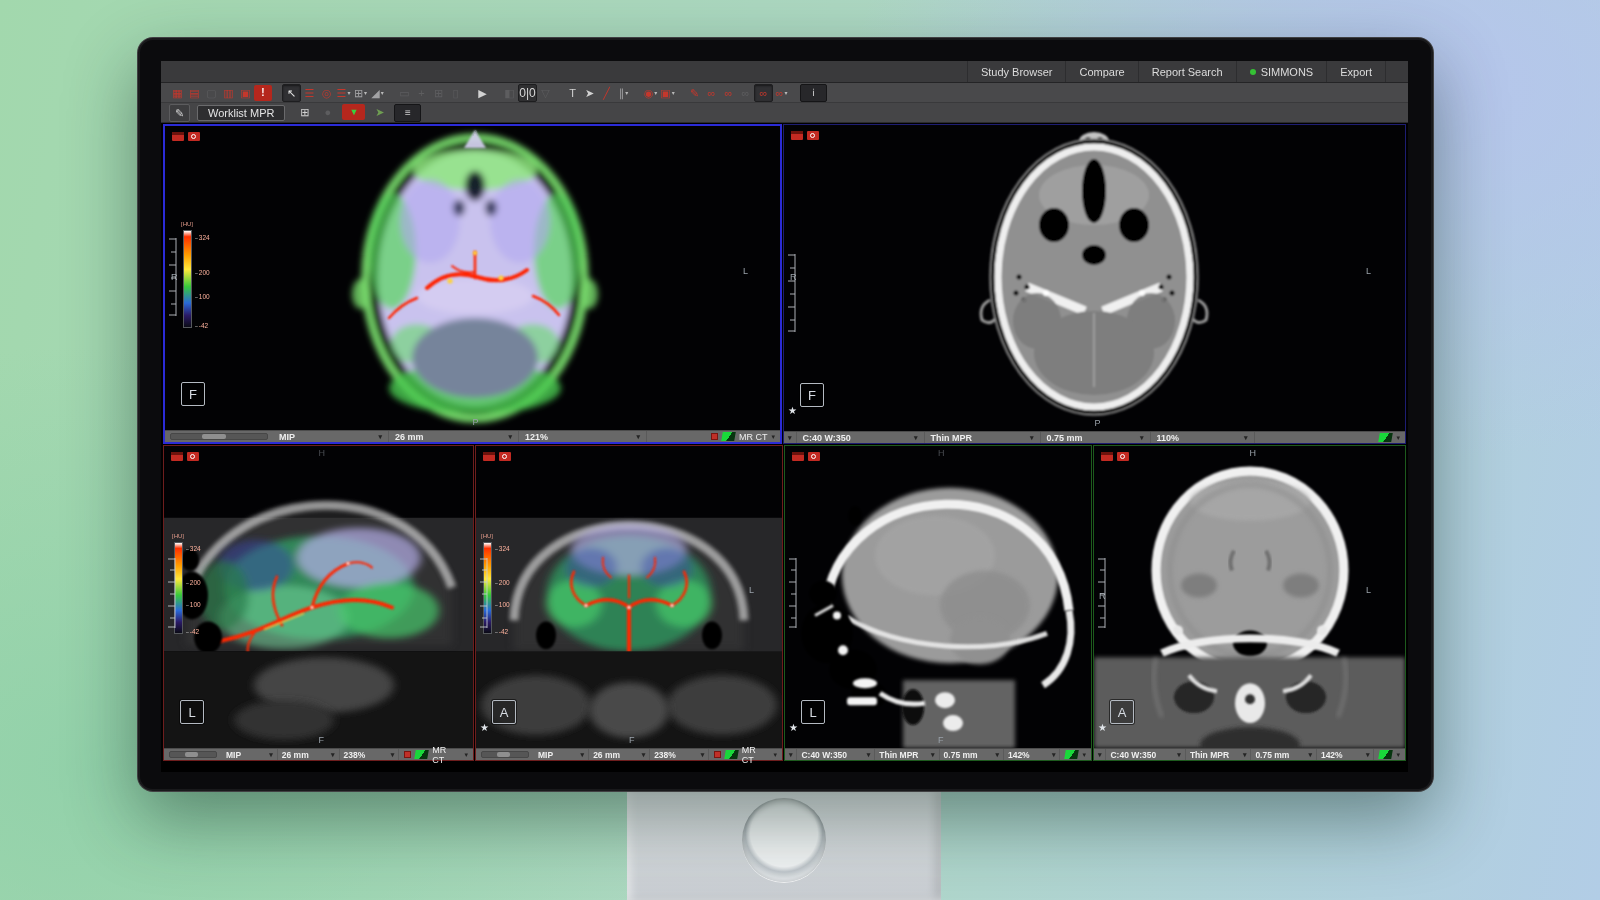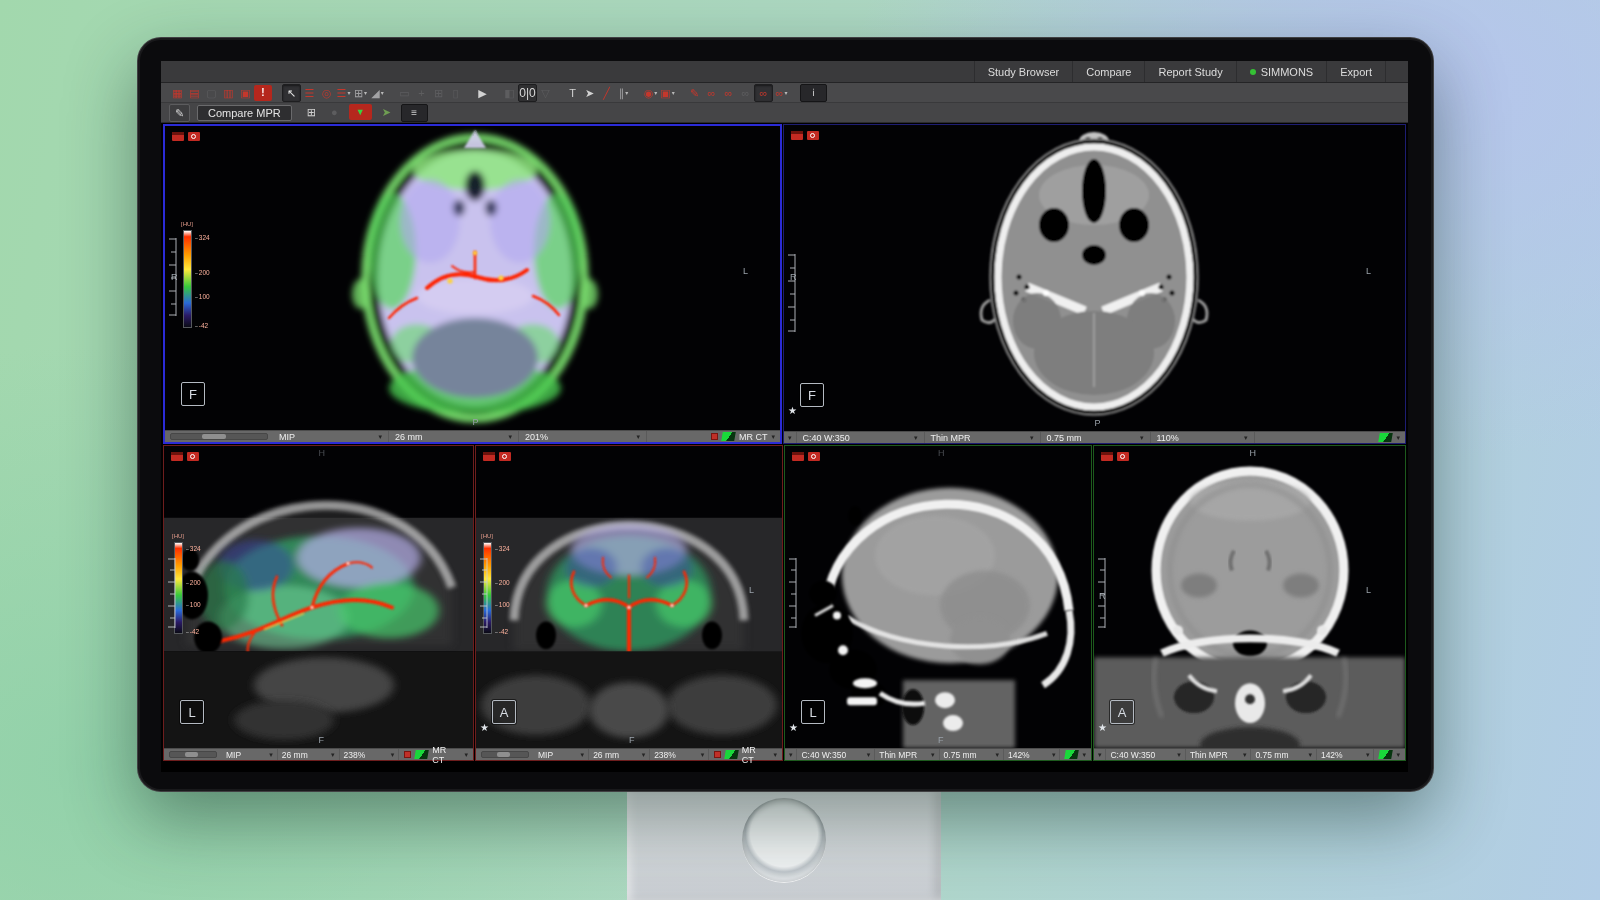--- a/index.html
+++ b/index.html
@@ -13,21 +13,21 @@
     position:relative;
   }
   
   .stand{position:absolute;left:627px;top:788px;width:314px;height:112px;
     background:linear-gradient(#e9ebed,#c7ccd1);
     box-shadow:inset 4px 0 8px rgba(255,255,255,.5), inset -6px 0 10px rgba(0,0,0,.12);}
   .stand-hole{position:absolute;left:50%;top:10px;width:84px;height:84px;margin-left:-42px;border-radius:50%;
     background:radial-gradient(circle at 50% 42%, #f2f4f5 0 52%, #c0c6cb 60%, #dde1e4 70%);
     box-shadow:inset 0 3px 6px rgba(0,0,0,.28), 0 1px 0 rgba(255,255,255,.7);}
   .monitor{position:absolute;left:137px;top:37px;width:1295px;height:753px;
-    background:#0b0b0d;border-radius:24px;border:1px solid rgba(255,255,255,.22);
+    background:#0b0b0d;border-radius:16px;border:1px solid rgba(255,255,255,.22);
     box-shadow:inset 0 0 0 2px #19191b, 0 28px 70px rgba(15,45,35,.45);}
   .screen{position:absolute;left:23px;top:23px;width:1247px;height:711px;background:#000;overflow:hidden;}
 
   
   .menubar{position:absolute;left:0;top:0;width:100%;height:22px;background:#3a3a3c;
     border-bottom:1px solid #242426;display:flex;justify-content:flex-end;align-items:stretch;padding-right:22px;box-sizing:border-box;}
   .menu-item{display:flex;align-items:center;gap:5px;padding:0 13px;color:#dcdcdc;font-size:11px;
     border-left:1px solid #2d2d2f;cursor:default;}
   .menu-item:last-child{border-right:1px solid #2d2d2f;text-align:right;}
   .mdot{width:6px;height:6px;border-radius:50%;background:#35c135;}
@@ -73,21 +73,21 @@
   .cbar-grad{position:absolute;left:0;top:0;width:100%;height:100%;
     background:linear-gradient(#ffffff 0%,#ff3000 6%,#ff9d00 25%,#ffe93c 40%,#37c83c 58%,#2a6ad8 75%,#2a1a66 88%,#0b0b16 100%);
     border:1px solid #55585c;box-sizing:border-box;}
   .cbt{position:absolute;left:12px;font-size:6.5px;color:#ffb39e;transform:translateY(-50%);white-space:nowrap;}
   .cbt::before{content:"–";color:#dcdcdc;font-size:5px;margin-right:1px;}
   .cbar-title{position:absolute;top:-9px;left:-2px;font-size:6px;color:#e09a8a;white-space:nowrap;}
 
   
   .vpbar{position:absolute;left:0;right:0;bottom:0;height:12px;background:#686868;border-top:1px solid #4c4c4c;
     display:flex;align-items:center;font-size:9px;color:#efefef;box-sizing:border-box;}
-  .vpbar .seg{display:flex;align-items:center;height:100%;padding:0 6px;border-right:1px solid #5a5a5a;box-sizing:border-box;white-space:nowrap;overflow:hidden;}
+  .vpbar .seg{display:flex;align-items:center;height:100%;padding:0 6px;border-right:1px solid #5a5a5a;box-sizing:border-box;white-space:nowrap;overflow:hidden;font-weight:bold;}
   .vpbar .seg.dd{justify-content:space-between;}
   .vpbar .seg.dd::after{content:"▾";font-size:7px;color:#242424;margin-left:6px;}
   .vpbar .lead{padding:0 4px;}
   .caret2{font-size:7px;color:#242424;line-height:10px;}
   .vpbar .spacer{flex:1;}
   .sl{display:flex;align-items:center;height:100%;padding:0 5px;box-sizing:border-box;}
   .sl-track{position:relative;width:96px;height:5px;background:#565656;border:1px solid #474747;border-radius:2px;}
   .sl-handle{position:absolute;left:32%;top:0;width:24px;height:5px;background:#8f8f8f;border-radius:2px;}
   .narrow .sl-track{width:46px;} .narrow .sl-handle{width:13px;}
   .narrow .seg{padding:0 4px;font-size:8.5px;}
@@ -110,21 +110,21 @@
 <div class="screen">
 
   <div class="menubar" id="menu-items">
         <span class="menu-item">
           <span>Study Browser</span>
         </span>
         <span class="menu-item">
           <span>Compare</span>
         </span>
         <span class="menu-item">
-          <span>Report Study</span>
+          <span>Report Search</span>
         </span>
         <span class="menu-item">
           <span class="mdot" style="background: rgb(53, 193, 53);"></span>
           <span>SIMMONS</span>
         </span>
         <span class="menu-item">
           <span>Export</span>
         </span>
       </div>
 
@@ -239,21 +239,21 @@
           <span>∞</span>
           <span class="caret">▾</span>
         </span>
         <span class="tgap"></span>
         <span class="ticon t-dark-box">
           <span>ℹ</span>
         </span>
       </div>
   <div class="toolbar2">
     <span class="ticon t-light boxed">✎</span>
-    <button class="cmp-btn">Compare MPR</button>
+    <button class="cmp-btn">Worklist MPR</button>
     <span style="display:inline-flex;gap:6px;margin-left:4px">
           <span class="ticon t-light">
             <span>⊞</span>
           </span>
           <span class="ticon t-disabled">
             <span>●</span>
           </span>
           <span class="ticon t-green-red-box">
             <span>▼</span>
           </span>
@@ -347,21 +347,21 @@
               <div class="sl-handle"></div>
             </div>
           </div>
       <div class="seg dd w-mode">
             <span>MIP</span>
           </div>
       <div class="seg dd w-thick">
             <span>26 mm</span>
           </div>
       <div class="seg dd w-zoom">
-            <span>201%</span>
+            <span>121%</span>
           </div>
       <div class="spacer"></div>
       <div class="modality">
         <span class="chip-red"></span>
         <span class="wedge"></span>
         <span>MR CT</span>
             <span class="caret2">▾</span>
       </div>
     </div>
   </div>

